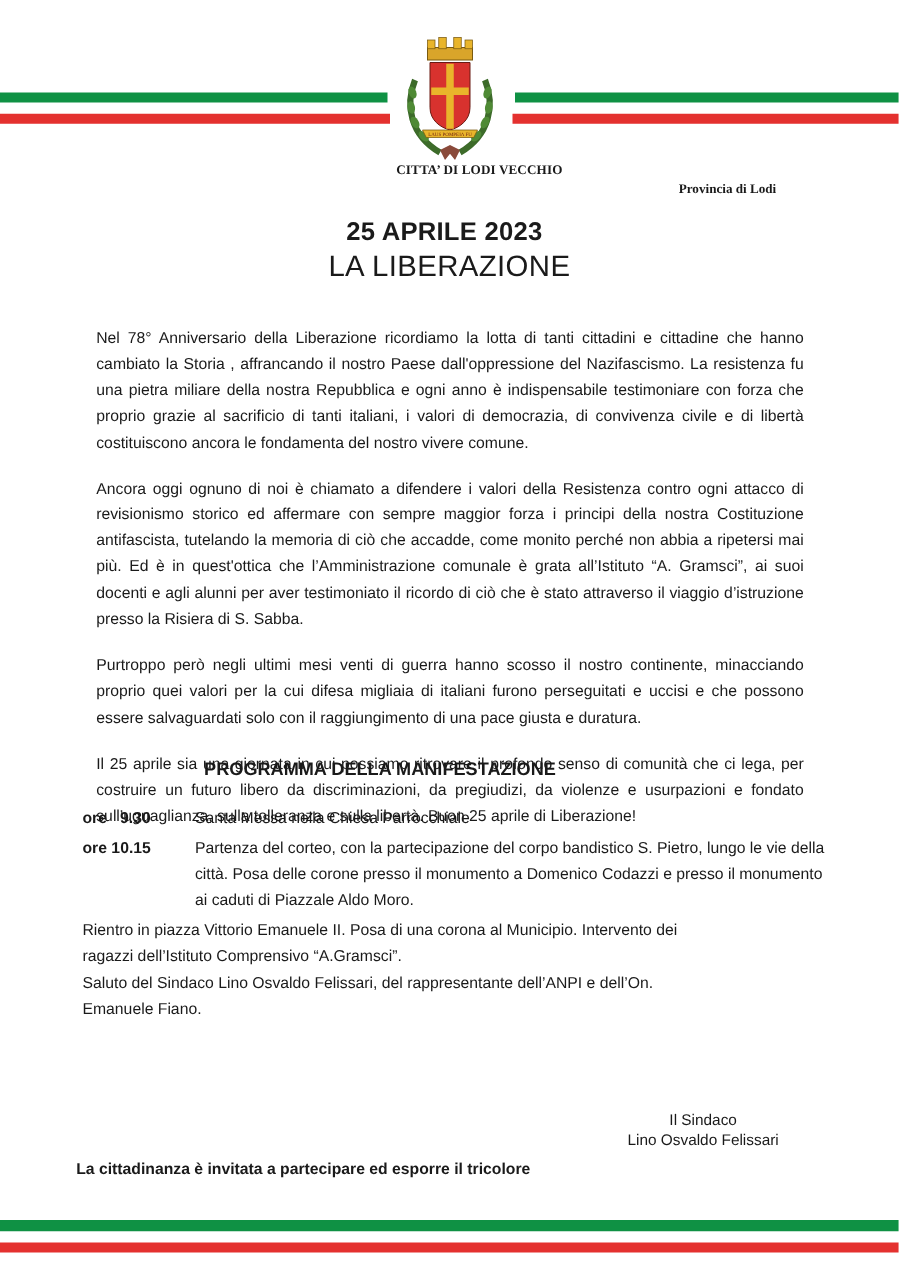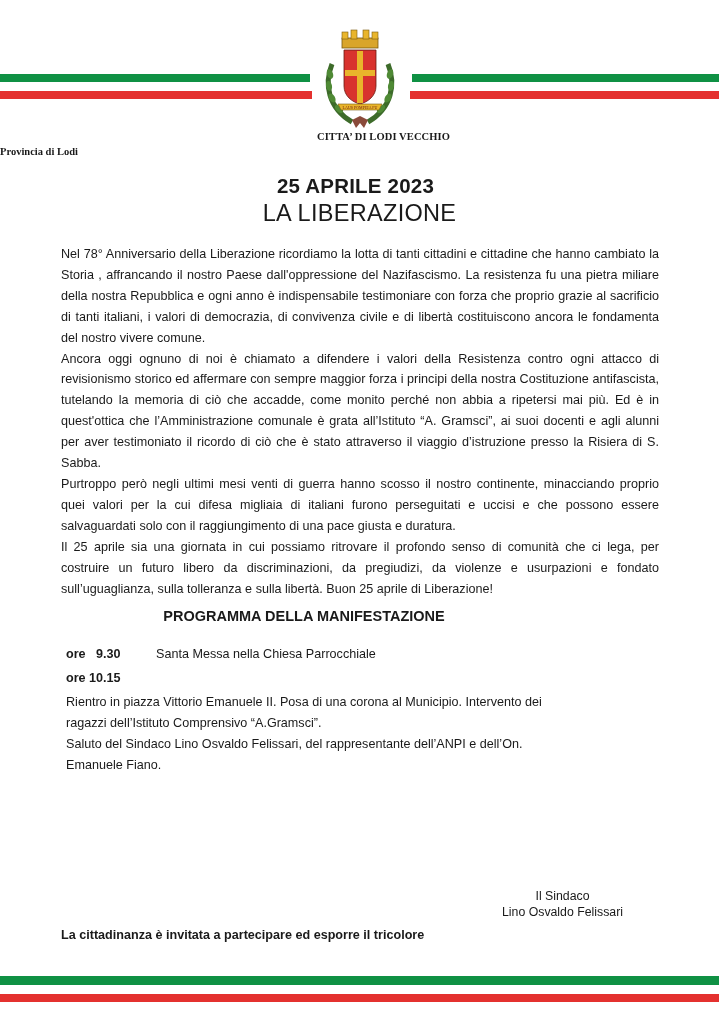--- a/index.html
+++ b/index.html
@@ -4,28 +4,28 @@
 <style>
   html, body { margin: 0; padding: 0; background: #ffffff; }
   body { width: 719px; height: 1024px; position: relative; overflow: hidden;
          font-family: "Liberation Sans", sans-serif; color: #1a1a1a; }
   .stripe { position: absolute; height: 8px; }
   .green { background: #0f9144; }
   .red { background: #e4312f; }
   .crest { position: absolute; left: 322px; top: 24px; width: 76px; height: 108px; }
   .header-city { position: absolute; left: 0; width: 719px; top: 131px; text-align: center;
                  font-family: "Liberation Serif", serif; font-weight: bold; font-size: 10.5px; letter-spacing: 0.1px; padding-left: 24px; }
-  .header-prov { position: absolute; left: 0; width: 719px; top: 146px; text-align: left;
+  .header-prov { position: absolute; left: 0; width: 621px; top: 146px; text-align: right;
                  font-family: "Liberation Serif", serif; font-weight: bold; font-size: 10.5px; }
   .title1 { position: absolute; left: 0; width: 711px; top: 174px; text-align: center;
             font-weight: bold; font-size: 20.5px; letter-spacing: 0.2px; }
   .title2 { position: absolute; left: 0; width: 719px; top: 200px; text-align: center;
             font-weight: normal; font-size: 23.5px; letter-spacing: 0.3px; }
   .body-text { position: absolute; left: 61px; width: 598px; top: 244px; font-size: 12.6px; line-height: 20.9px; text-align: justify; }
-  .body-text p { margin: 0; }
+  .body-text p { margin: 16px; }
   .prog-title { position: absolute; left: 0; width: 608px; top: 608px; text-align: center; font-weight: bold; font-size: 14.5px; }
   .prog { position: absolute; left: 66px; top: 641px; width: 600px; font-size: 12.6px; line-height: 21px; }
   .prog-row { display: flex; margin-bottom: 3px; }
   .prog-time { width: 90px; font-weight: bold; white-space: pre; flex-shrink: 0; }
   .prog-desc { width: 504px; }
   .prog-desc p { margin: 0; }
   .sign { position: absolute; left: 480px; width: 165px; top: 888px; text-align: center; font-size: 12.3px; line-height: 16px; }
   .invite { position: absolute; left: 61px; top: 928px; font-weight: bold; font-size: 12.6px; }
 </style>
 </head>
@@ -88,20 +88,23 @@
   <div class="prog-row">
   </div>
   <div class="prog-row">
     <div class="prog-time">ore   9.30</div>
     <div class="prog-desc">
       <p>Santa Messa nella Chiesa Parrocchiale</p>
     </div>
   </div>
   <div class="prog-row">
     <div class="prog-time">ore 10.15</div>
+    <div class="prog-desc">
+      <p>Partenza del corteo, con la partecipazione del corpo bandistico S. Pietro, lungo le vie della città. Posa delle corone presso il monumento a Domenico Codazzi e presso il monumento ai caduti di Piazzale Aldo Moro.</p>
+    </div>
   </div>
   <div class="prog-row">
     <div class="prog-desc">
       <p>Rientro in piazza Vittorio Emanuele II. Posa di una corona al Municipio. Intervento dei ragazzi dell’Istituto Comprensivo “A.Gramsci”.</p>
       <p>Saluto del Sindaco Lino Osvaldo Felissari, del rappresentante dell’ANPI e dell’On. Emanuele Fiano.</p>
     </div>
   </div>
 </div>
 
 <div class="sign">

